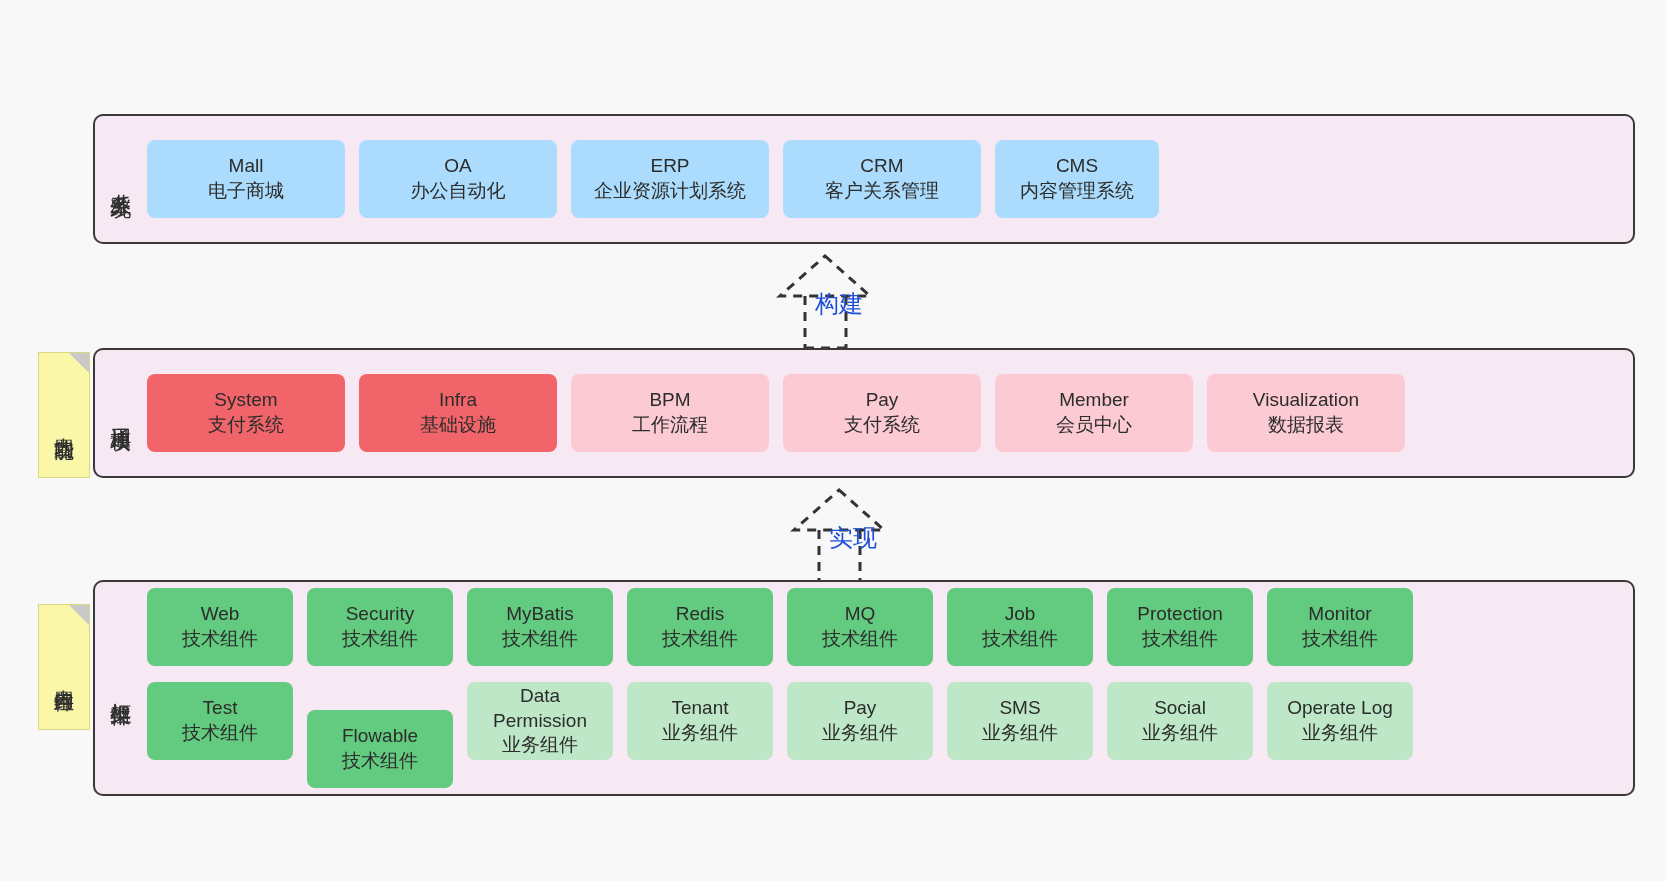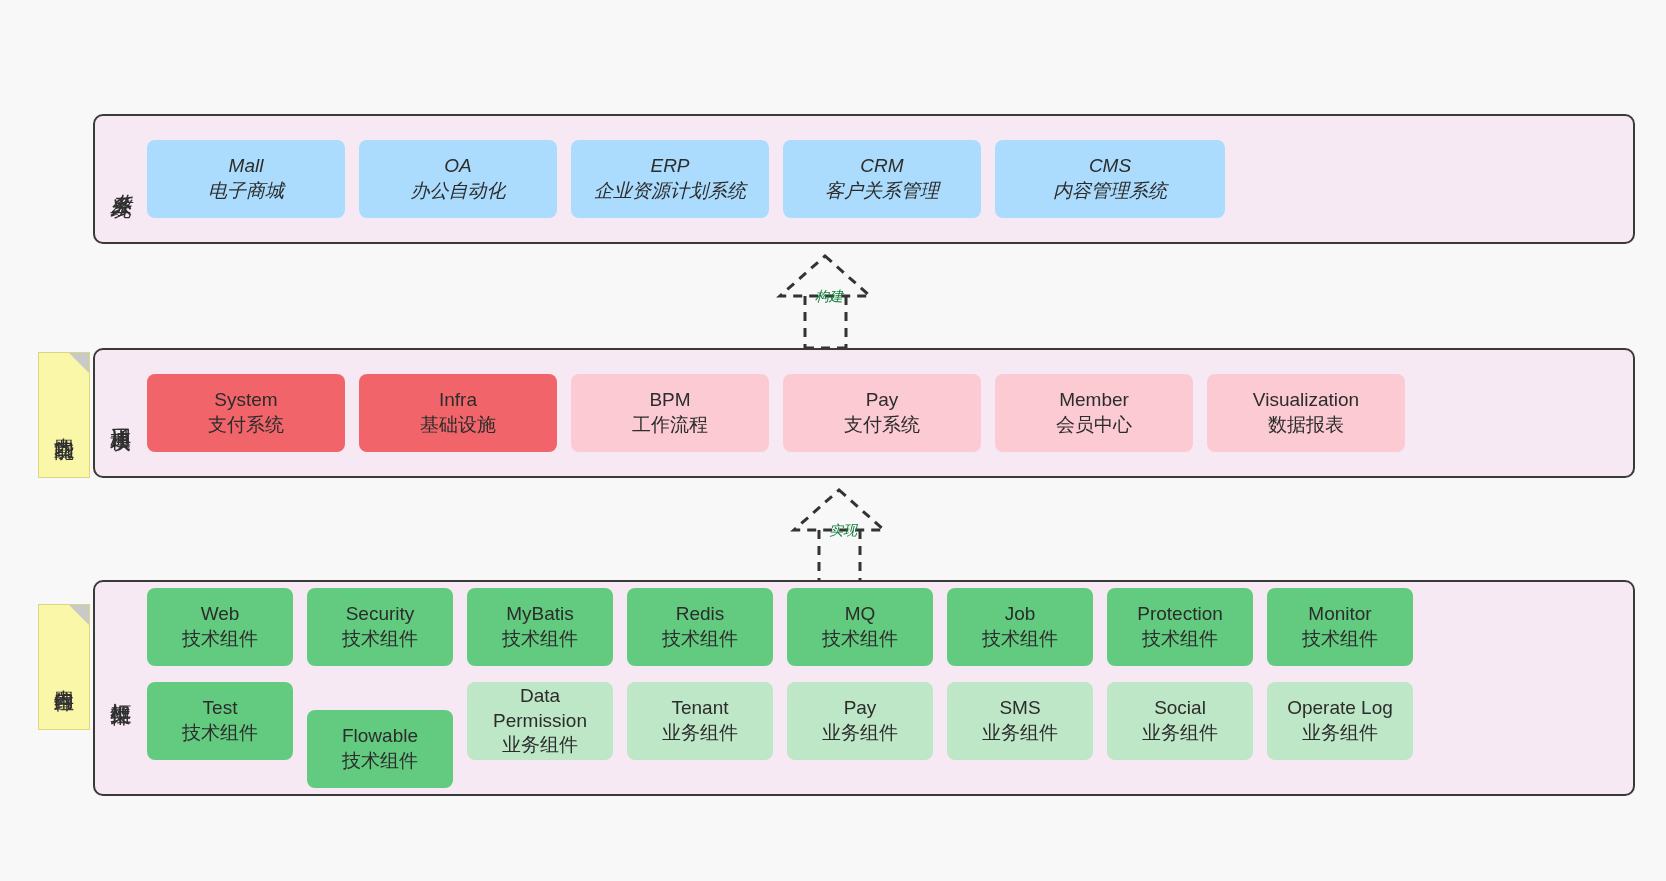--- a/index.html
+++ b/index.html
@@ -116,53 +116,52 @@
     border-left: 20px solid transparent;
   }
 
   
   .connector {
     position: absolute;
     pointer-events: none;
   }
   .connector-label {
     position: absolute;
-    font-size: 14px;
-    color: #15803d;
+    font-size: 24px;
+    color: #1d4ed8;
     background: transparent;
     white-space: nowrap;
-    font-style: italic;
   }
 </style>
 </head>
 <body>
 
 <div id="canvas">
 
-  <div class="layer" id="layer-business" style="left:93px; top:114px; width:1542px; height:130px;font-style:italic;">
+  <div class="layer" id="layer-business" style="left:93px; top:114px; width:1542px; height:130px;">
     <div class="layer-title">业务系统</div>
     <div class="layer-body">
       <div class="row" id="row-business">
           <div class="card c-blue" style="width: 198px; height: 78px;">
             <span class="en">Mall</span>
             <span class="cn">电子商城</span>
           </div>
           <div class="card c-blue" style="width: 198px; height: 78px;">
             <span class="en">OA</span>
             <span class="cn">办公自动化</span>
           </div>
           <div class="card c-blue" style="width: 198px; height: 78px;">
             <span class="en">ERP</span>
             <span class="cn">企业资源计划系统</span>
           </div>
           <div class="card c-blue" style="width: 198px; height: 78px;">
             <span class="en">CRM</span>
             <span class="cn">客户关系管理</span>
           </div>
-          <div class="card c-blue" style="width: 230px; height: 78px;">
+          <div class="card c-blue" style="width: 164px; height: 78px;">
             <span class="en">CMS</span>
             <span class="cn">内容管理系统</span>
           </div>
         </div>
     </div>
   </div>
 
   <div class="connector" style="left:758px; top:252px; width:150px; height:100px;">
     <svg width="150" height="100" viewBox="0 0 150 100">
       <polygon points="67,4 112,44 22,44" fill="#f8f8f8" stroke="#333333" stroke-width="3" stroke-dasharray="9,7" stroke-linejoin="miter"></polygon>

